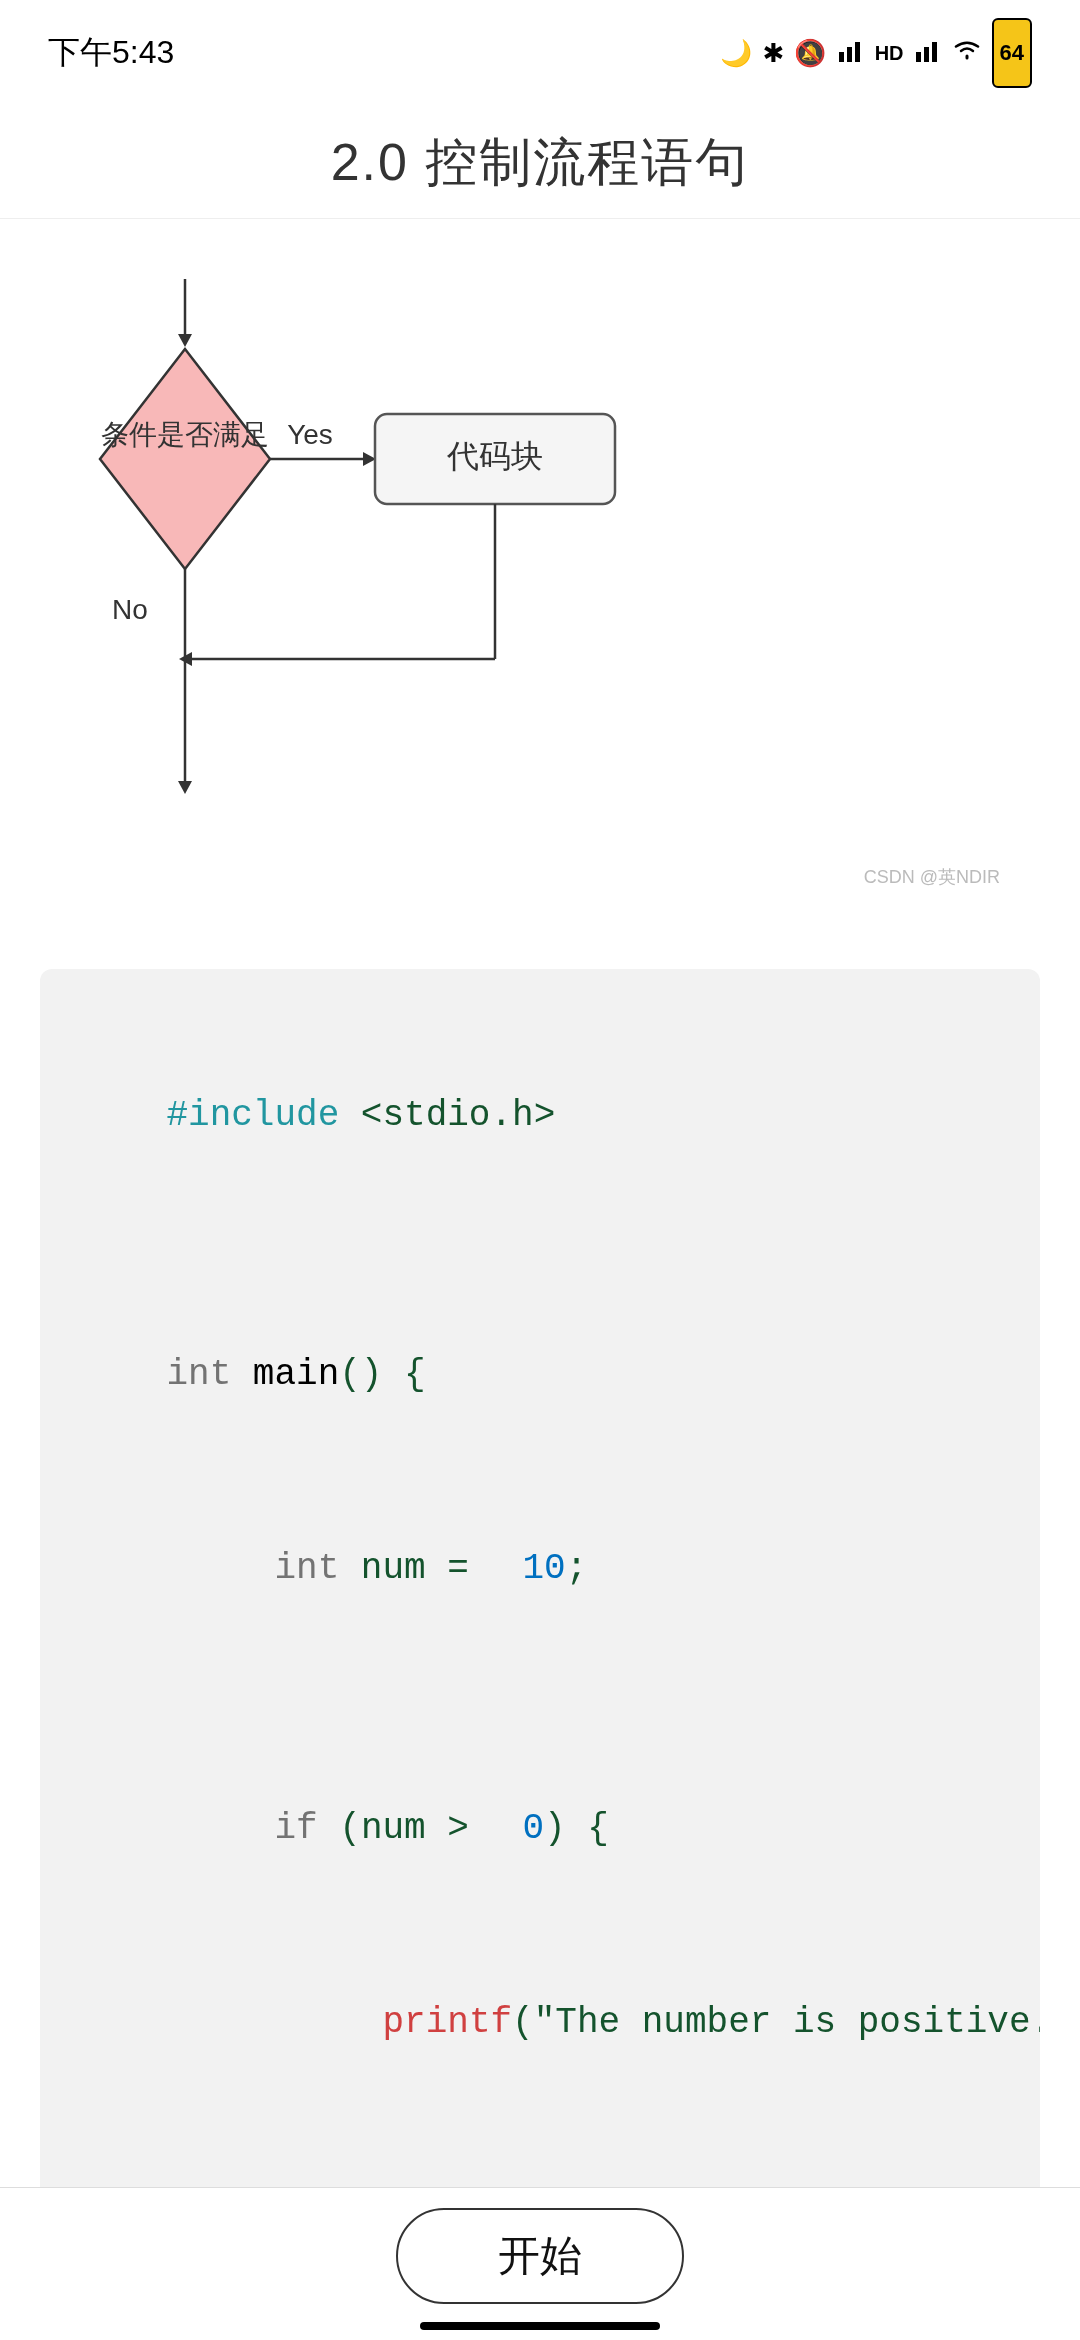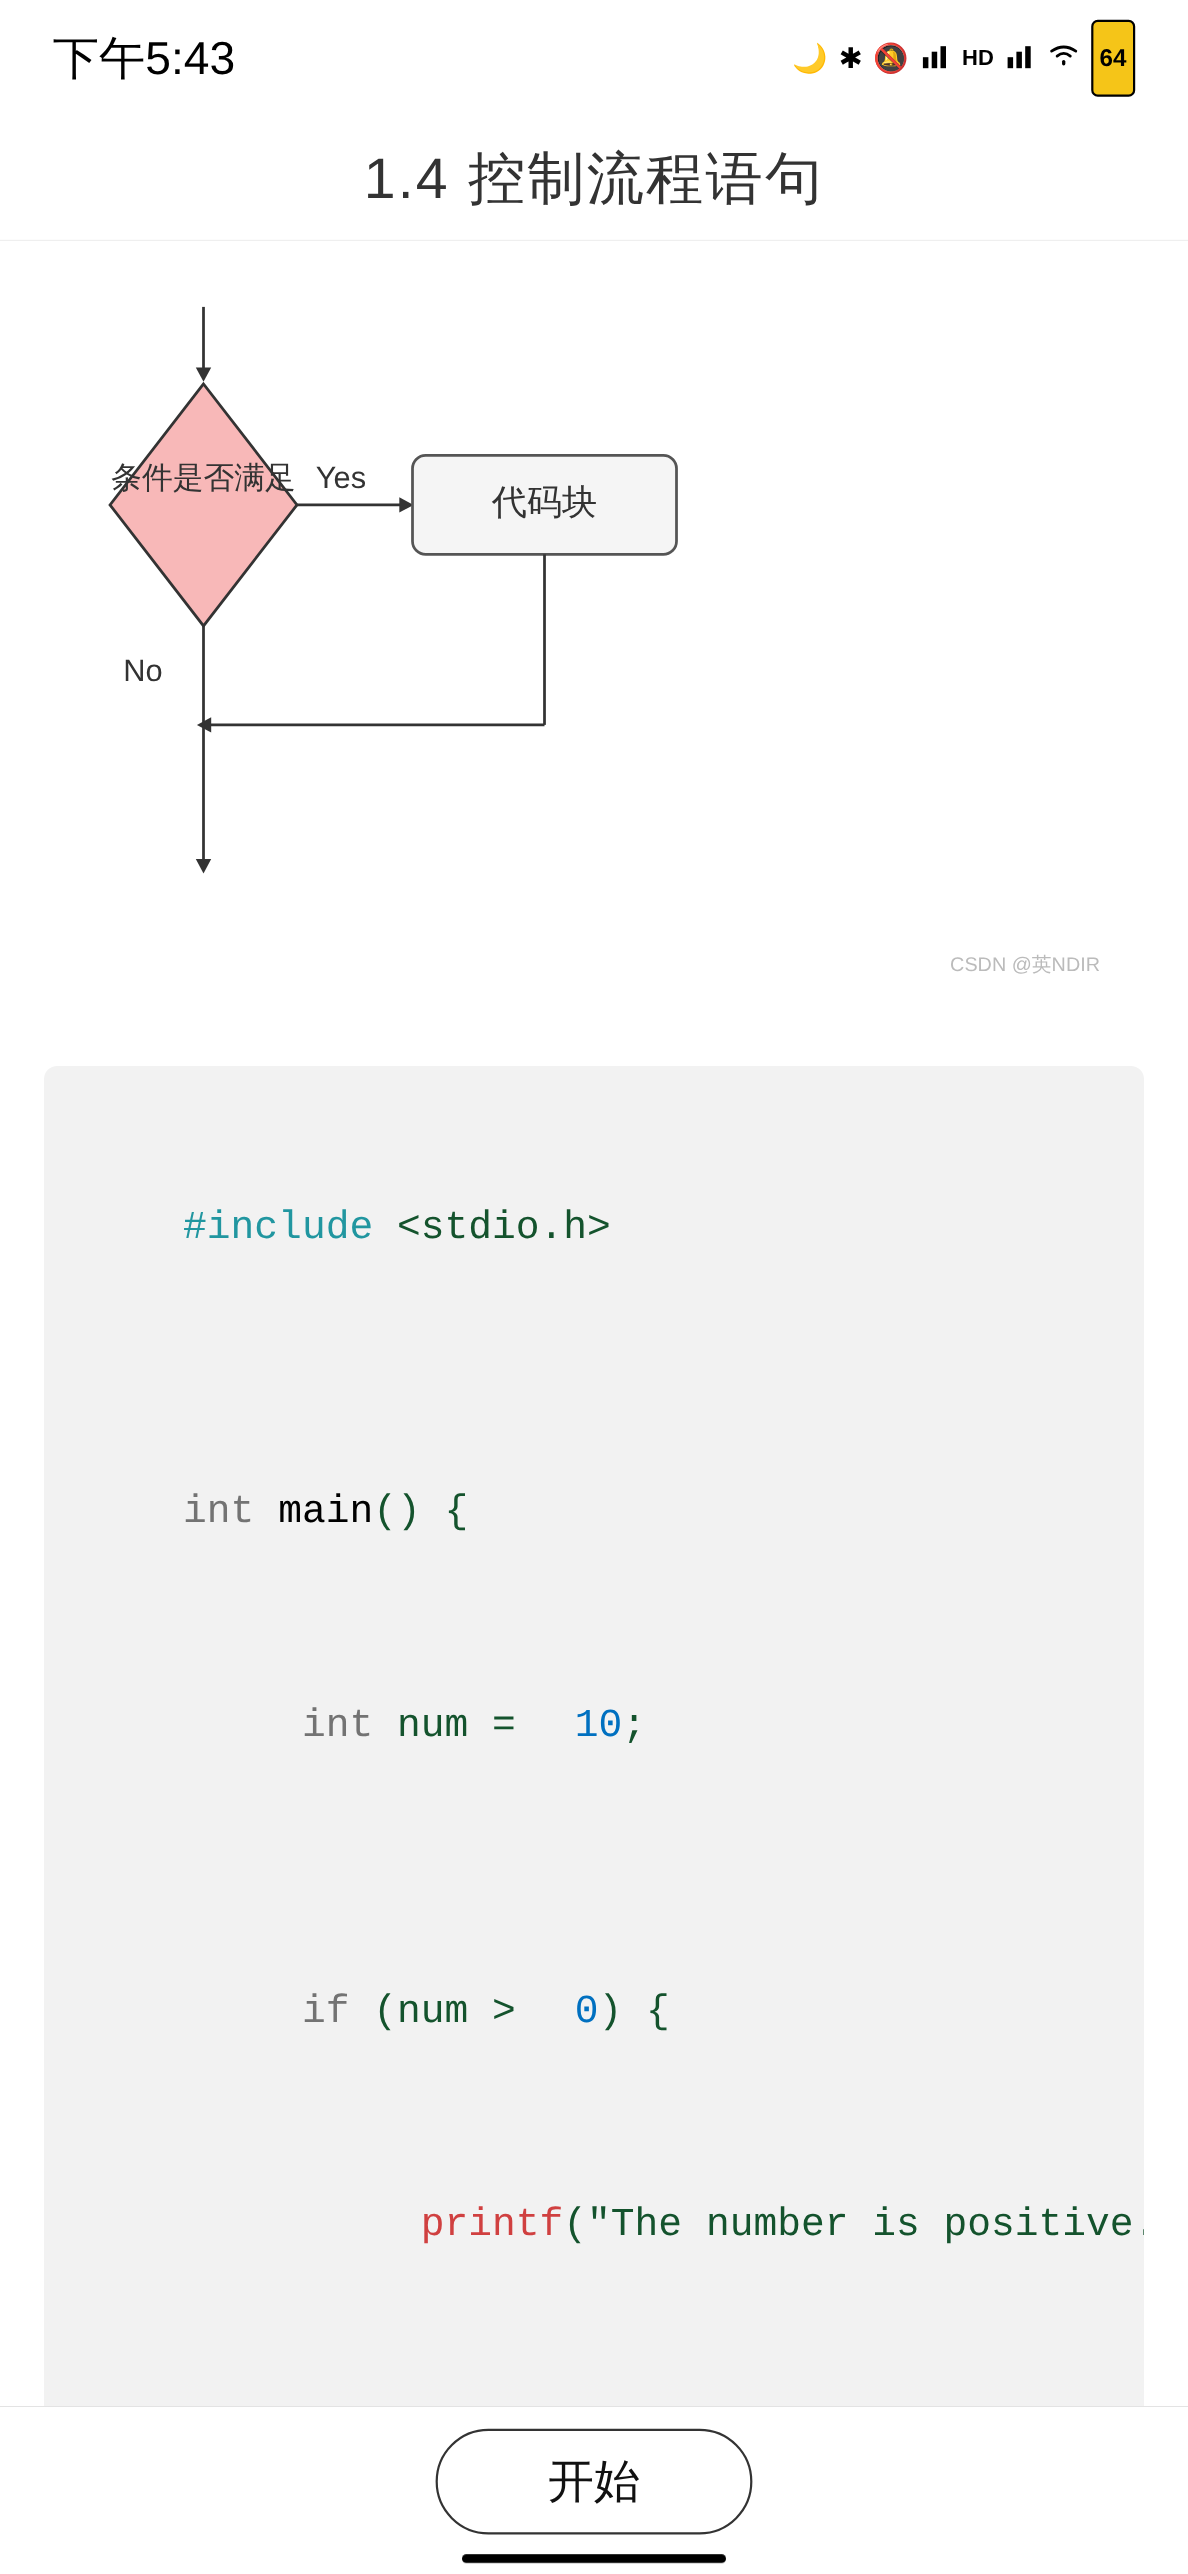--- a/index.html
+++ b/index.html
@@ -16,21 +16,21 @@
 
     
     .status-bar {
       display: flex;
       justify-content: space-between;
       align-items: center;
       padding: 18px 48px 10px;
       background: #fff;
     }
     .status-time {
-      font-size: 42px;
+      font-size: 32px;
       font-weight: 400;
       color: #000;
     }
     .status-icons {
       display: flex;
       align-items: center;
       gap: 10px;
       font-size: 26px;
       color: #000;
     }
@@ -172,21 +172,21 @@
           <path d="M15 18 L15 20" stroke="#000" stroke-width="3" stroke-linecap="round"></path>
           <path d="M9 13 Q15 8 21 13" stroke="#000" stroke-width="2.5" fill="none" stroke-linecap="round"></path>
           <path d="M4 8.5 Q15 1 26 8.5" stroke="#000" stroke-width="2.5" fill="none" stroke-linecap="round"></path>
         </svg>
     </span>
     <span class="battery-box">64</span>
   </div>
 </div>
 
 <div class="page-header">
-  <h1 class="page-title">1.4 控制流程语句</h1>
+  <h1 class="page-title">2.0 控制流程语句</h1>
 </div>
 
 <div class="flowchart-area">
   <div class="flowchart-svg-container">
     <svg width="680" height="640" viewBox="0 0 680 640" xmlns="http://www.w3.org/2000/svg">
 
       <line x1="165" y1="20" x2="165" y2="82" stroke="#333" stroke-width="2.5"></line>
       <polygon points="158,75 172,75 165,88" fill="#333"></polygon>
 
       <polygon points="165,90 80,200 165,310 250,200" fill="#f8b8b8" stroke="#333" stroke-width="2.5"></polygon>

